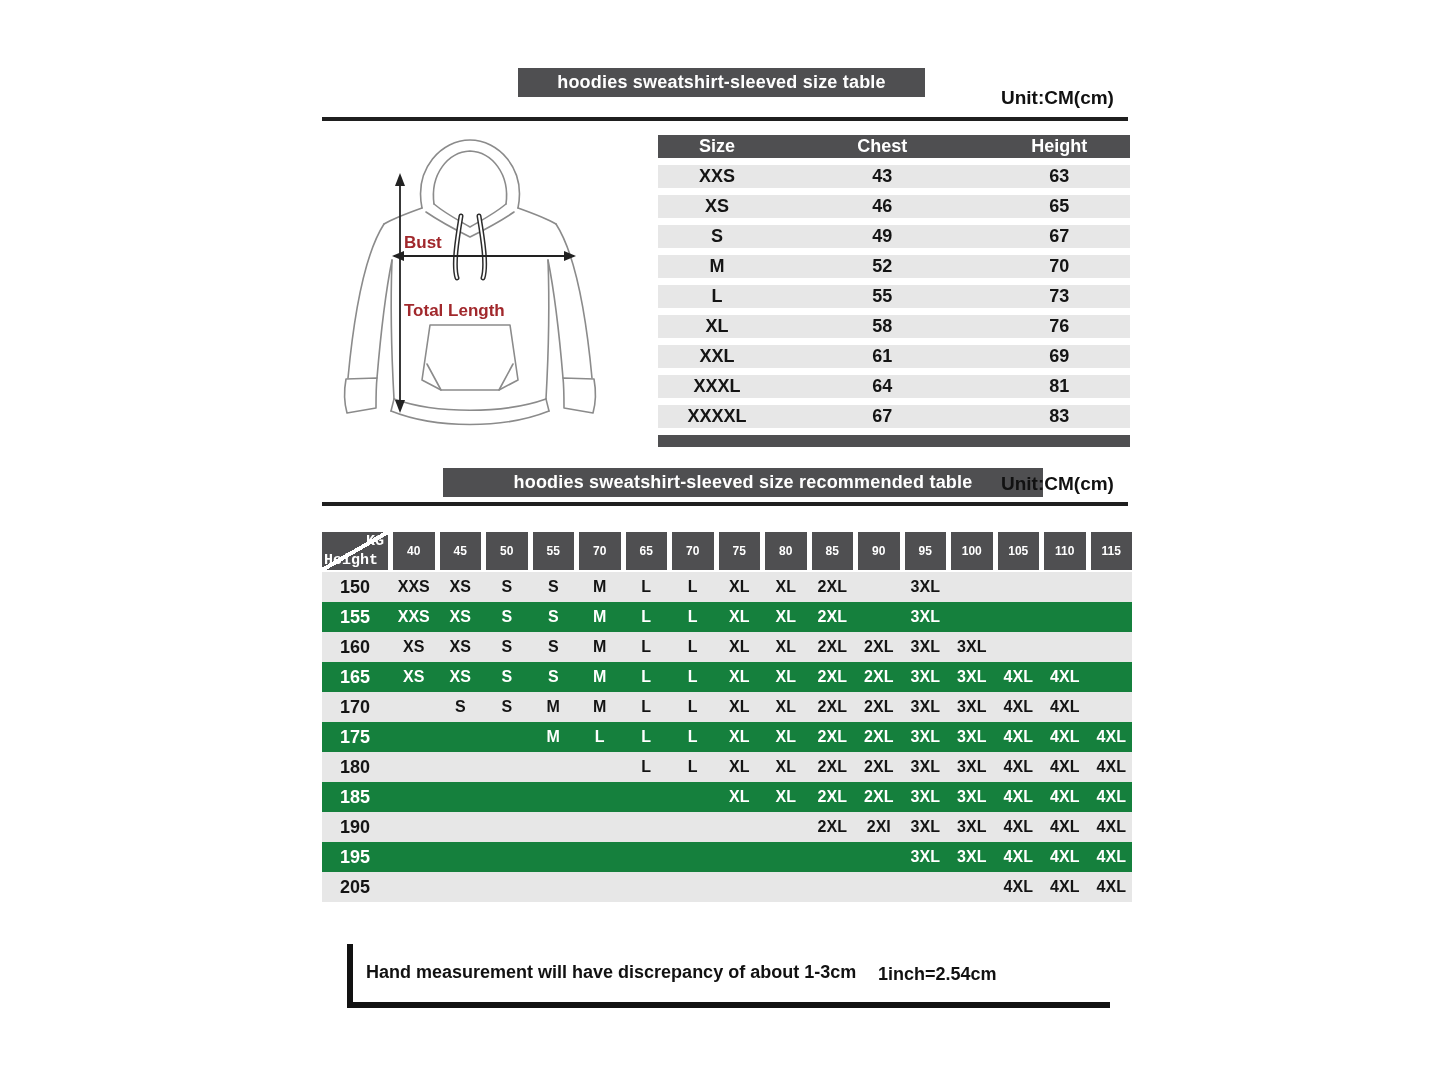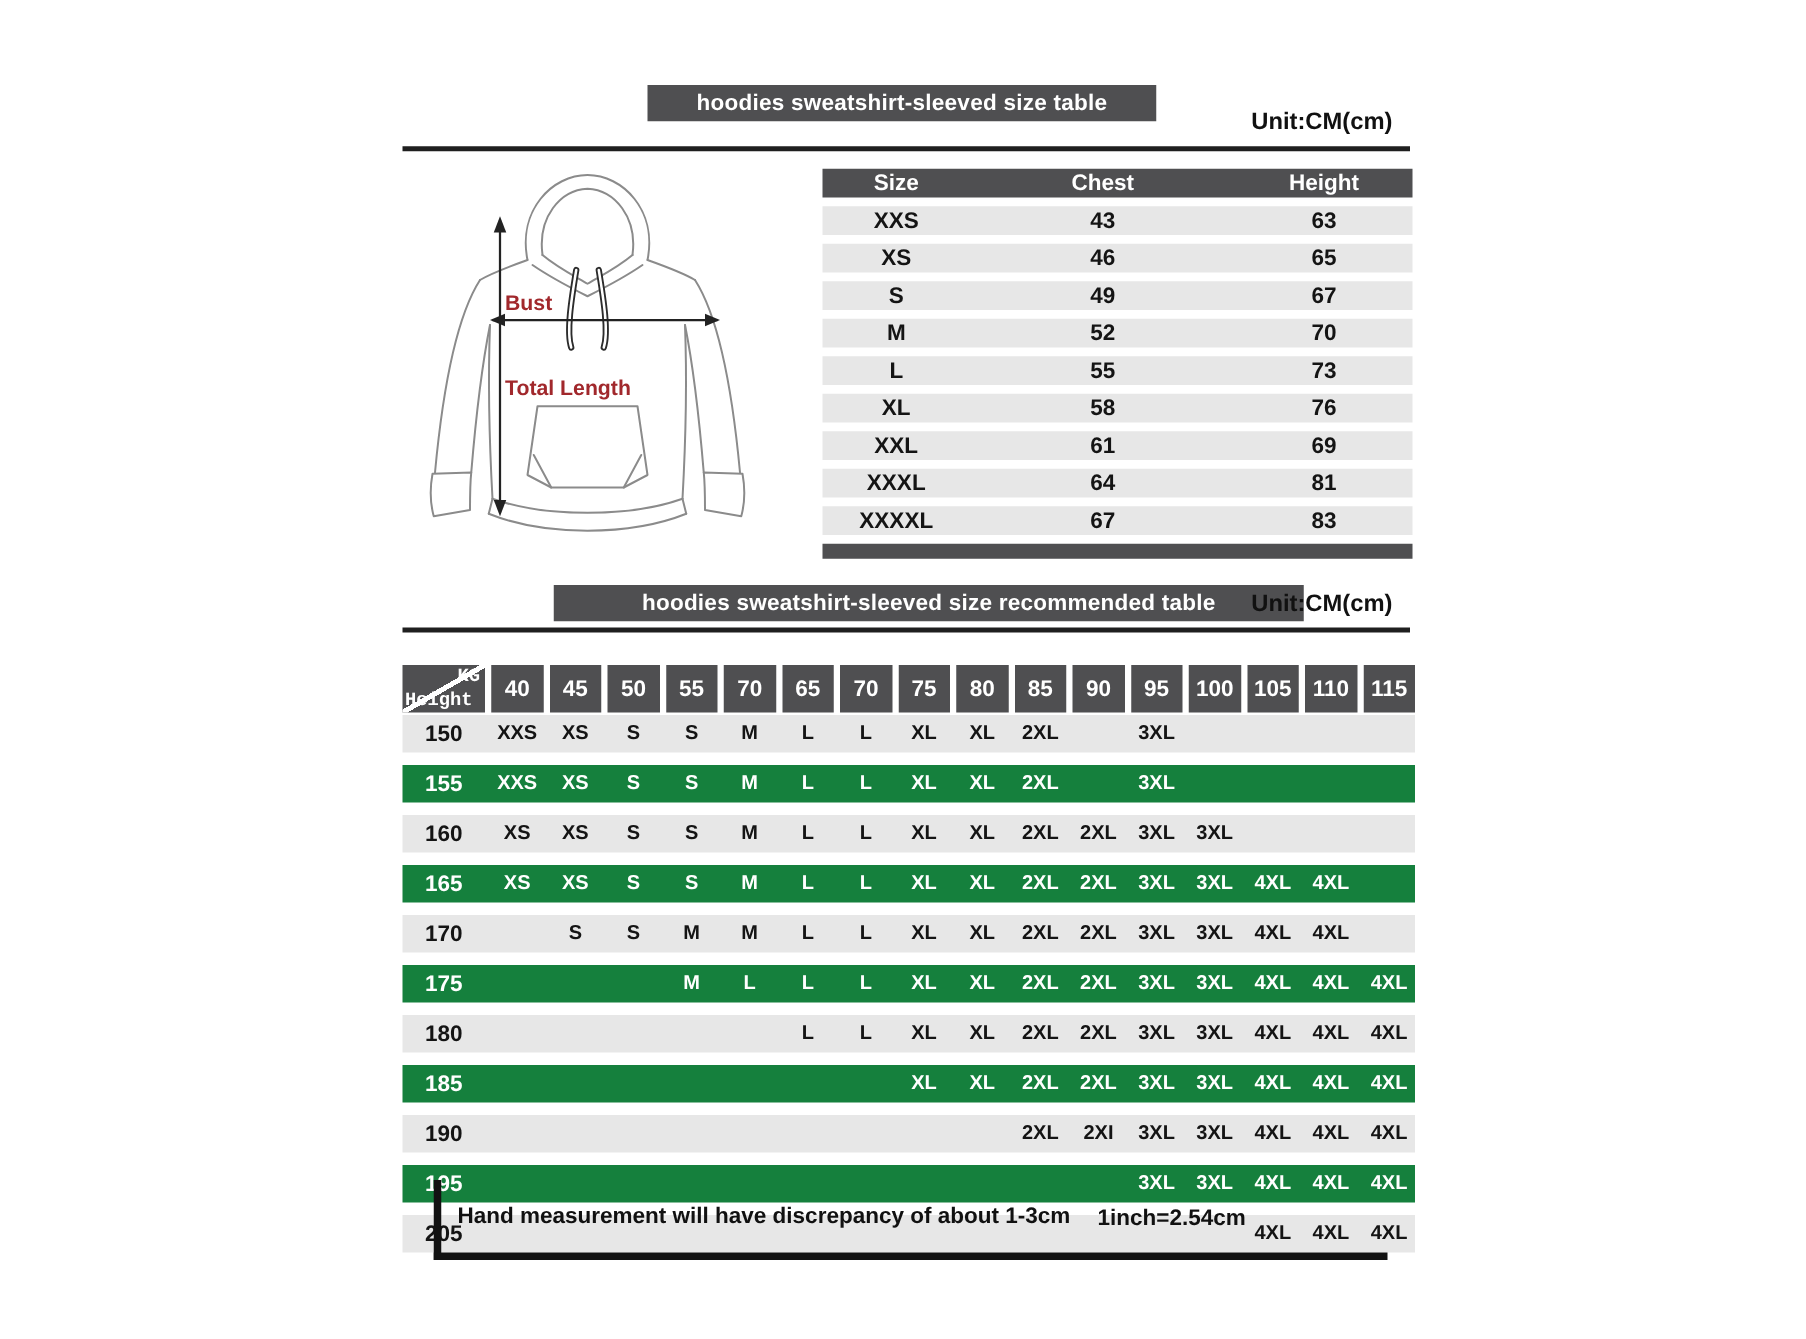--- a/index.html
+++ b/index.html
@@ -30,22 +30,22 @@
   .size-footer{height:12px;margin-top:7px;background:#4f4f51;}
 
   
   .rec-table{position:absolute;left:322px;top:532px;width:810px;}
   .rec-header{display:flex;gap:5px;height:38px;margin-bottom:2px;}
   .corner{width:66px;flex:0 0 66px;position:relative;color:#fff;background-color:#4f4f51;
           background-image:linear-gradient(to bottom right,
             rgba(0,0,0,0) calc(50% - 2px),#ffffff calc(50% - 2px),#ffffff calc(50% + 2px),rgba(0,0,0,0) calc(50% + 2px));font-family:Liberation Mono, monospace;}
   .corner .kg{position:absolute;right:4px;top:1px;font-size:15px;}
   .corner .hgt{position:absolute;left:2px;bottom:1px;font-size:15px;}
-  .wbox{flex:1;background:#4f4f51;color:#fff;display:flex;align-items:center;justify-content:center;font-size:18px;}
-  .rec-row{display:flex;gap:5px;height:30px;margin-bottom:10px;align-items:center;font-size:16px;}
+  .wbox{flex:1;background:#4f4f51;color:#fff;display:flex;align-items:center;justify-content:center;font-size:12px;}
+  .rec-row{display:flex;gap:5px;height:30px;margin-bottom:0;align-items:center;font-size:16px;}
   .rec-row.light{background:#e7e7e7;color:#141414;}
   .rec-row.dark{background:#15803d;color:#ffffff;}
   .rec-row .hlabel{width:66px;flex:0 0 66px;text-align:center;font-size:18px;}
   .rec-row .rcell{flex:1;text-align:center;white-space:nowrap;}
 
   
   .vbar{position:absolute;left:347px;top:944px;width:6px;height:64px;background:#121212;}
   .hr3{position:absolute;left:347px;top:1002px;width:763px;height:6px;background:#121212;}
   .note-text{position:absolute;left:366px;top:962px;font-size:18px;color:#111;}
   .inch-text{position:absolute;left:878px;top:964px;font-size:18px;color:#111;}

